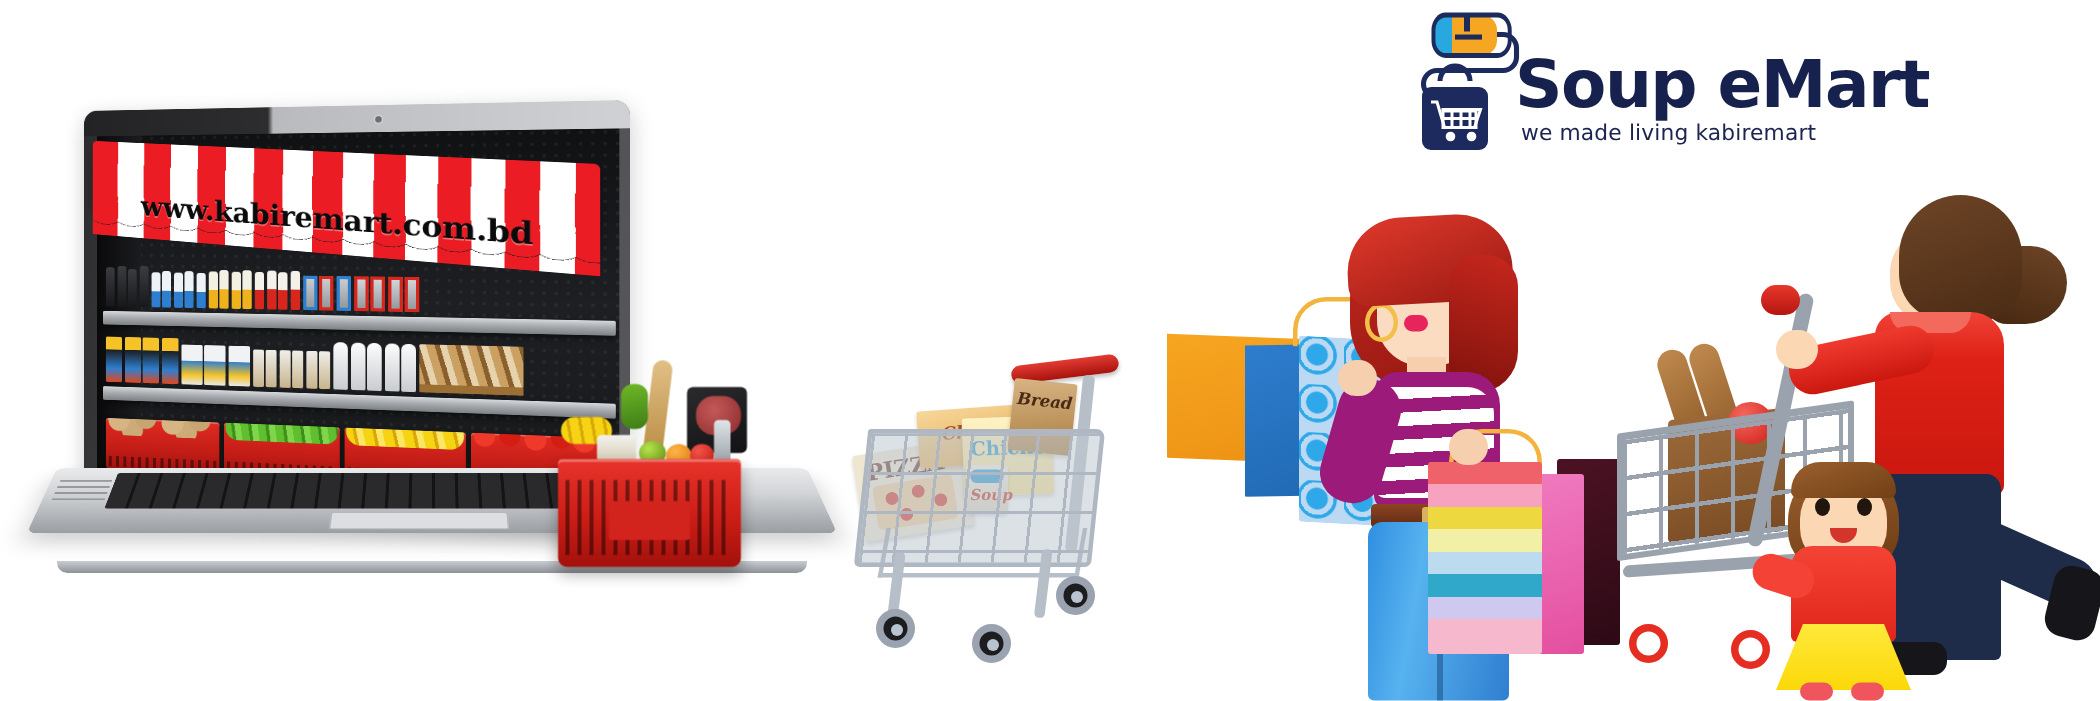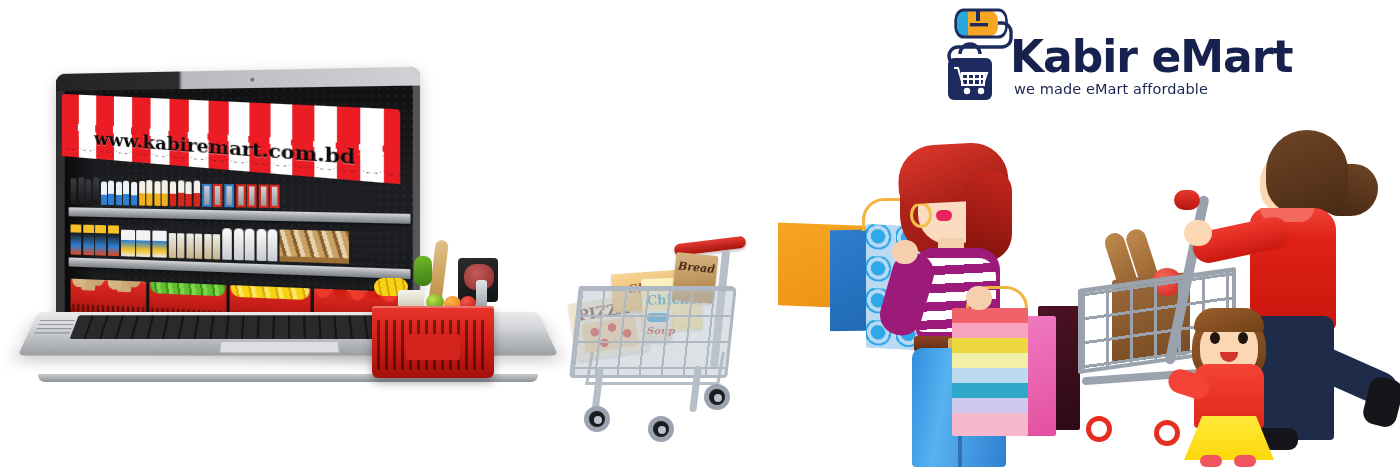--- a/index.html
+++ b/index.html
@@ -551,18 +551,18 @@
         <g fill="none" stroke="#ffffff" stroke-width="2">
           <path d="M10 64 h4 l5 17 h20 l4 -12 H17"></path>
           <rect x="18" y="70" width="22" height="11"></rect>
           <path d="M18 75 h22 M24 70 v11 M30 70 v11 M36 70 v11"></path>
           <circle cx="23" cy="87" r="2.2" fill="#ffffff"></circle>
           <circle cx="37" cy="87" r="2.2" fill="#ffffff"></circle>
         </g>
       </g>
     </svg>
     <div class="logo-text-wrap">
-      <div class="brand">Kabir eMart</div>
-      <div class="tagline">we made eMart affordable</div>
+      <div class="brand">Soup eMart</div>
+      <div class="tagline">we made living kabiremart</div>
     </div>
   </div>
 
 </div>
 
 </body></html>

